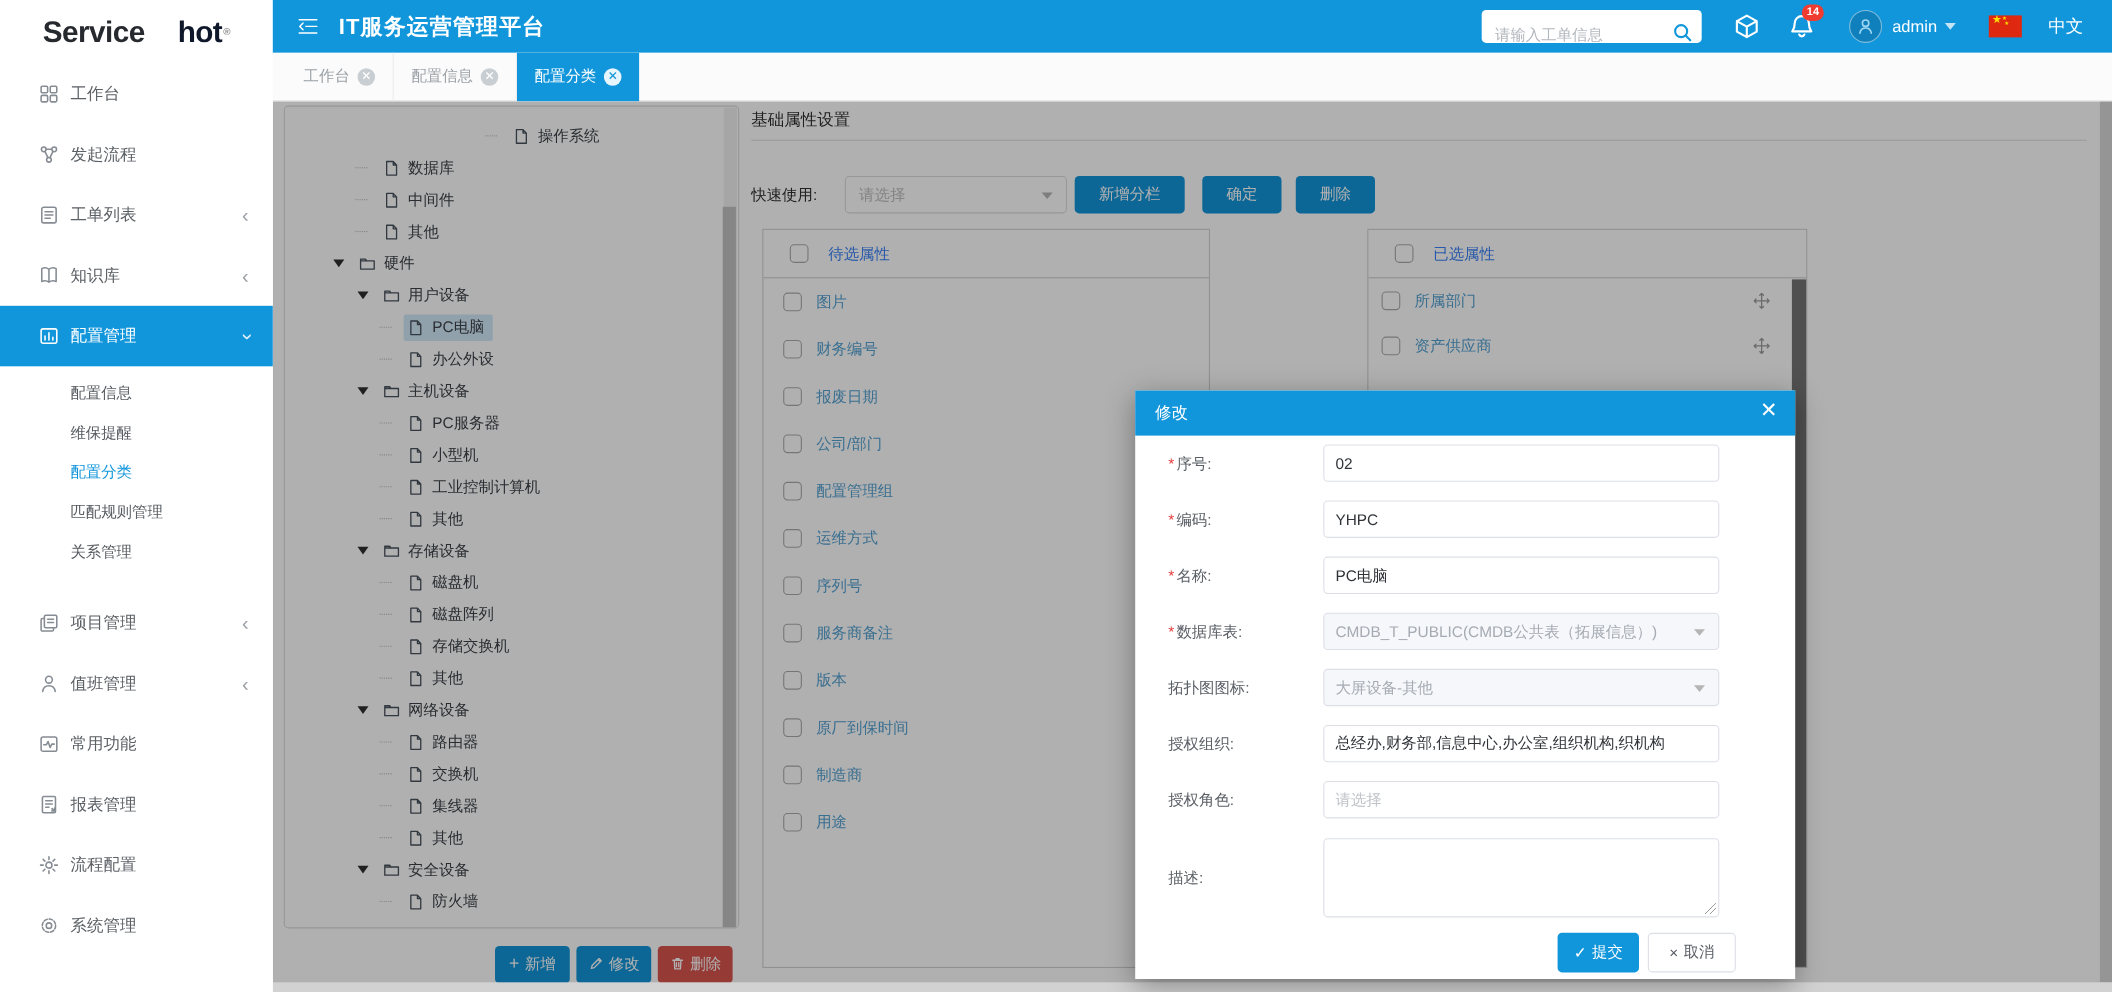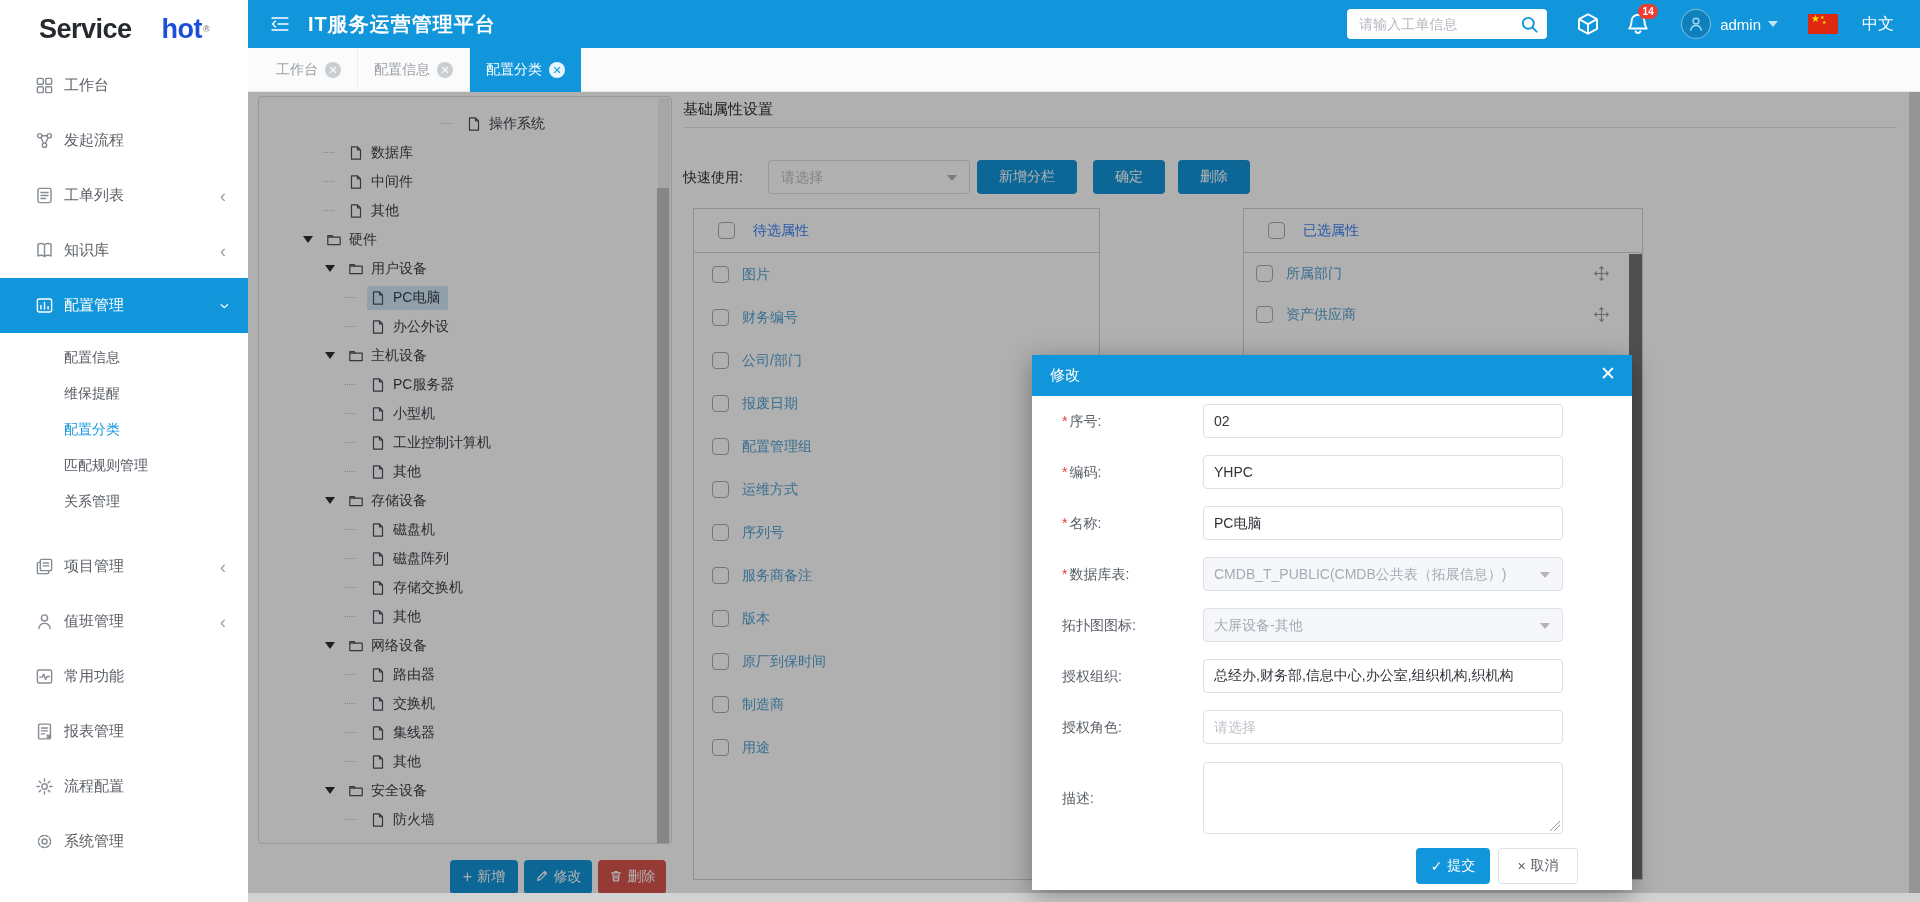--- a/index.html
+++ b/index.html
@@ -4,21 +4,21 @@
 <style>
   * { margin:0; padding:0; box-sizing:border-box; }
   html,body { background:#fff; }
   body { font-family:"Liberation Sans","DejaVu Sans",sans-serif; }
   #app { position:relative; width:1920px; height:902px; overflow:hidden; background:#fff; font-size:14px; color:#333; }
 
   
   #sidebar { position:absolute; left:0; top:0; width:248px; height:902px; background:#fff; z-index:70; }
   .logo { height:58px; display:flex; align-items:center; justify-content:center; font-size:27px; font-weight:bold; letter-spacing:-0.5px; }
   .logo .b1 { color:#26292e; }
-  .logo .b2 { color:#1d4ed8;margin-left:30px; }
+  .logo .b2 { color:#0f172a;margin-left:30px; }
   .logo sup { font-size:9px; color:#8a8a8a; margin-left:1px; }
   .nav-item { position:relative; height:55px; display:flex; align-items:center; padding-left:34px; color:#5c6166; cursor:pointer; }
   .nav-item.gap { margin-top:12px; }
   .nav-icon { width:20px; height:20px; margin-right:10px; display:flex; align-items:center; justify-content:center; color:#868c93; }
   .nav-icon svg { width:19px; height:19px; stroke:currentColor; fill:none; stroke-width:1.2; stroke-linecap:round; stroke-linejoin:round; }
   .nav-label { font-size:15px; }
   .nav-chevron { position:absolute; right:22px; color:#9aa0a6; font-size:18px; line-height:1; }
   .nav-chevron.down { transform:rotate(-90deg); }
   .nav-item.active { background:#1296db; color:#fff; }
   .nav-item.active .nav-icon { color:#fff; }
@@ -27,21 +27,21 @@
   .sub-item { height:36px; line-height:36px; padding-left:64px; font-size:14px; color:#565b61; cursor:pointer; }
   .sub-item.active { color:#1296db; }
 
   
   #header { position:absolute; left:248px; top:0; width:1672px; height:48px; background:#1296db; display:flex; align-items:center; z-index:70; }
   .hicon svg { stroke:#fff; fill:none; stroke-width:1.3; stroke-linecap:round; stroke-linejoin:round; }
   #collapse-btn { margin-left:20px; width:24px; height:24px; }
   #collapse-btn svg { width:24px; height:24px; }
   #page-title { color:#fff; font-size:20px; font-weight:bold; margin-left:16px; letter-spacing:1px; }
   .hspacer { flex:1; }
-  .search-box { width:200px; height:30px; background:#fff; border-radius:4px; display:flex; align-items:center; padding:0 8px 0 12px; margin-right:16px; }
+  .search-box { width:200px; height:30px; background:#fff; border-radius:4px; display:flex; align-items:flex-end; padding:0 8px 0 12px; margin-right:16px; }
   .search-box input { border:none; outline:none; flex:1; font-size:14px; color:#333; width:130px; font-family:inherit; }
   .search-box input::placeholder { color:#b3b8be; }
   .search-box svg { width:19px; height:19px; stroke:#1296db; fill:none; stroke-width:1.6; stroke-linecap:round; }
   .hbtn { margin:0 13px; display:flex; align-items:center; position:relative; }
   .hbtn svg { width:24px; height:24px; }
   #bell-badge { position:absolute; top:-8px; left:12px; background:#ef3b30; color:#fff; font-size:10px; line-height:15px; min-width:20px; text-align:center; border-radius:9px; padding:0 4px; font-weight:bold; }
   #avatar { width:30px; height:30px; border-radius:50%; background:rgba(0,0,0,0.14); border:1px solid rgba(255,255,255,0.45); display:flex; align-items:center; justify-content:center; margin-left:18px; }
   #avatar svg { width:18px; height:18px; stroke:#9fd6f2; fill:none; stroke-width:1.3; stroke-linecap:round; }
   #admin-name { color:#fff; font-size:15px; margin-left:9px; }
   .caret-down { width:0; height:0; border-left:5px solid transparent; border-right:5px solid transparent; border-top:6px solid rgba(255,255,255,0.75); margin-left:7px; }
@@ -647,25 +647,25 @@
         <div class="attr-item">
     <span class="cbx"></span>
     <span class="label">图片</span>
   </div>
         <div class="attr-item">
     <span class="cbx"></span>
     <span class="label">财务编号</span>
   </div>
         <div class="attr-item">
     <span class="cbx"></span>
+    <span class="label">报废日期</span>
+  </div>
+        <div class="attr-item">
+    <span class="cbx"></span>
     <span class="label">公司/部门</span>
-  </div>
-        <div class="attr-item">
-    <span class="cbx"></span>
-    <span class="label">报废日期</span>
   </div>
         <div class="attr-item">
     <span class="cbx"></span>
     <span class="label">配置管理组</span>
   </div>
         <div class="attr-item">
     <span class="cbx"></span>
     <span class="label">运维方式</span>
   </div>
         <div class="attr-item">

